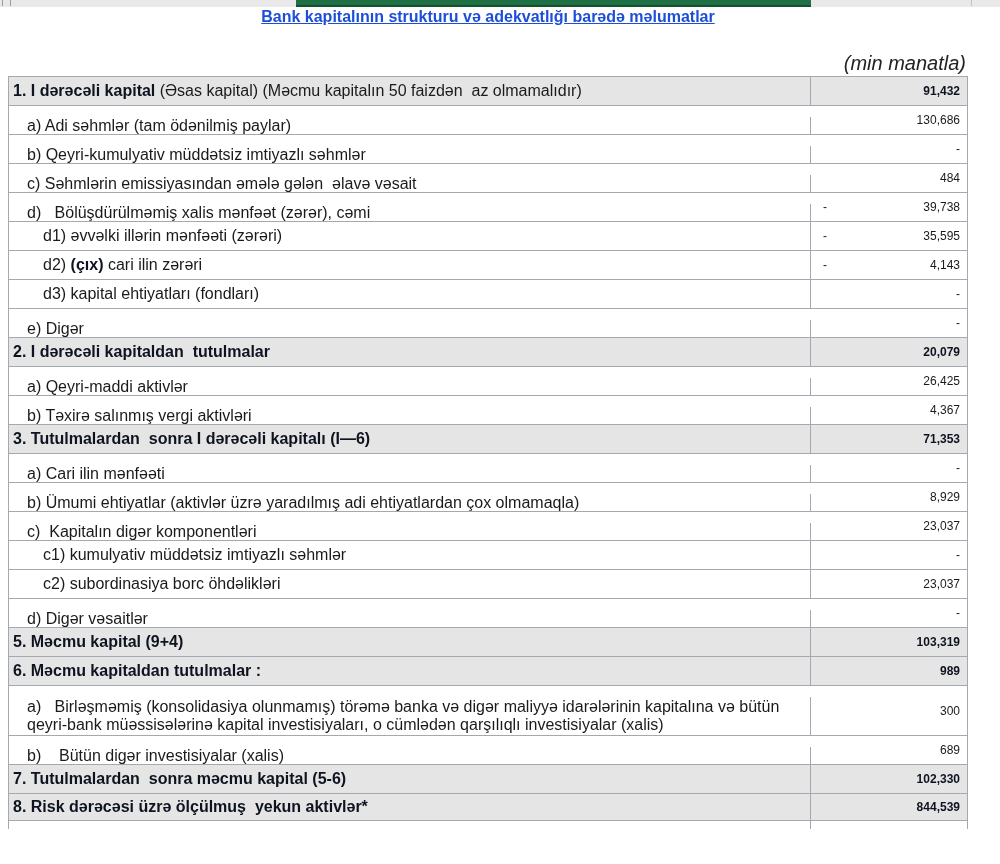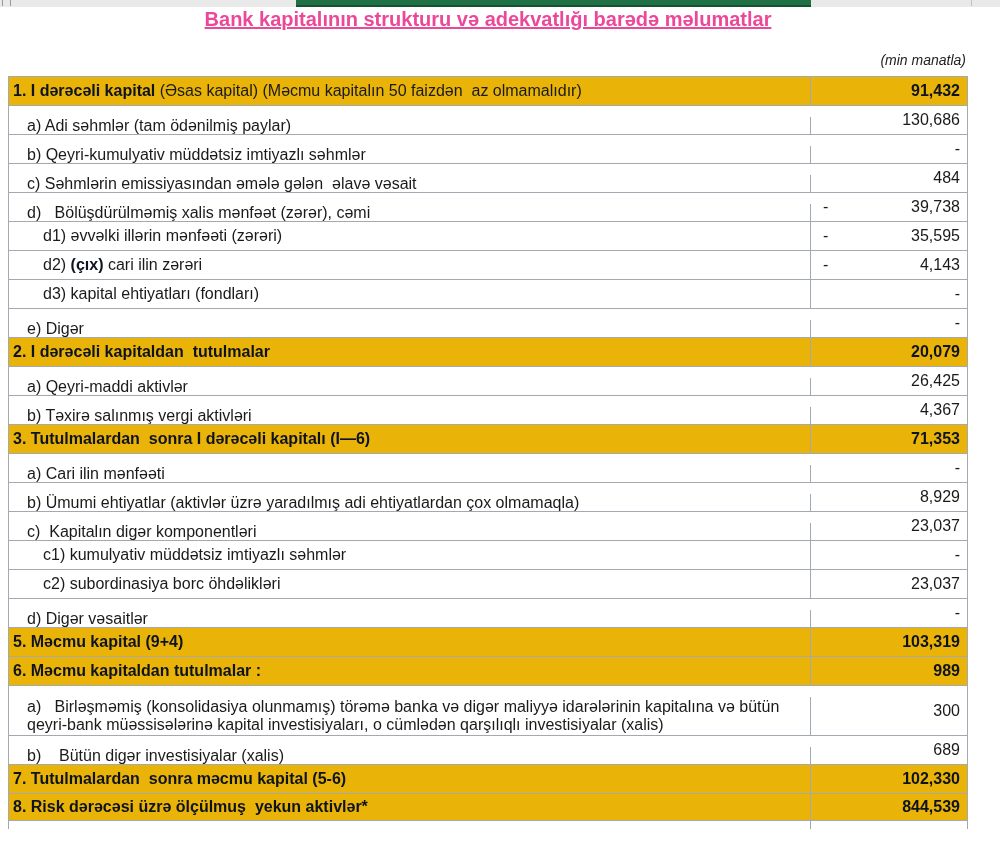--- a/index.html
+++ b/index.html
@@ -9,41 +9,41 @@
     color:#1a1a1a;position:relative;
   }
   
   .strip{position:absolute;top:0;left:0;width:1000px;height:7px;background:#e9e9e9;}
   .strip .tick{position:absolute;top:0;width:1px;height:6px;background:#9a9a9a;}
   .strip .green{position:absolute;top:0;left:296px;width:515px;height:7px;
     background:#1f7145;border-bottom:2px solid #14522f;box-sizing:border-box;}
   .strip .divider{position:absolute;top:0;left:971px;width:1px;height:6px;background:#c2c2c2;}
   
   .title{position:absolute;top:8px;left:8px;width:960px;text-align:center;
-    font-size:20px;font-weight:700;text-decoration:underline;color:#ec4899;}
-  .unit{position:absolute;top:52px;right:34px;font-size:14px;font-style:italic;color:#222;}
+    font-size:16px;font-weight:700;text-decoration:underline;color:#1d4ed8;}
+  .unit{position:absolute;top:52px;right:34px;font-size:20px;font-style:italic;color:#222;}
   
   .tbl{position:absolute;top:76px;left:8px;width:960px;
     border-top:1px solid #a3a9b1;border-left:1px solid #a3a9b1;box-sizing:border-box;}
   .row{display:flex;height:29px;border-bottom:1px solid #a3a9b1;
     box-sizing:border-box;background:#ffffff;}
-  .row.blue{background:#eab308;}
+  .row.blue{background:#e5e5e5;}
   .row.tall{height:50px;}
   .row.short{height:27px;gap:28px;}
   .row.sliver{height:8px;border-bottom:none;}
   .cl{width:802px;box-sizing:border-box;border-right:1px solid #a3a9b1;
     display:flex;align-items:center;font-size:16px;line-height:18px;
     white-space:pre-wrap;padding-right:6px;}
   .cl.ind0{padding-left:4px;}
   .cl.ind1{padding-left:18px;margin-top:11px;}
   .cl.ind2{padding-left:34px;}
   .cl .b{font-weight:700;color:#0e1320;}
   .cv{flex:1;box-sizing:border-box;border-right:1px solid #a3a9b1;
     display:flex;align-items:center;justify-content:space-between;
-    font-size:16px;padding-left:12px;padding-right:7px;}
+    font-size:12px;padding-left:12px;padding-right:7px;}
   .cv .num{margin-left:auto;}
   .cv .num.b{font-weight:700;color:#0e1320;}
   .cv .neg{color:#1a1a1a;}
 </style>
 </head>
 <body>
 
 <div class="strip">
   <span class="tick" style="left:2px"></span>
   <span class="tick" style="left:10px"></span>

